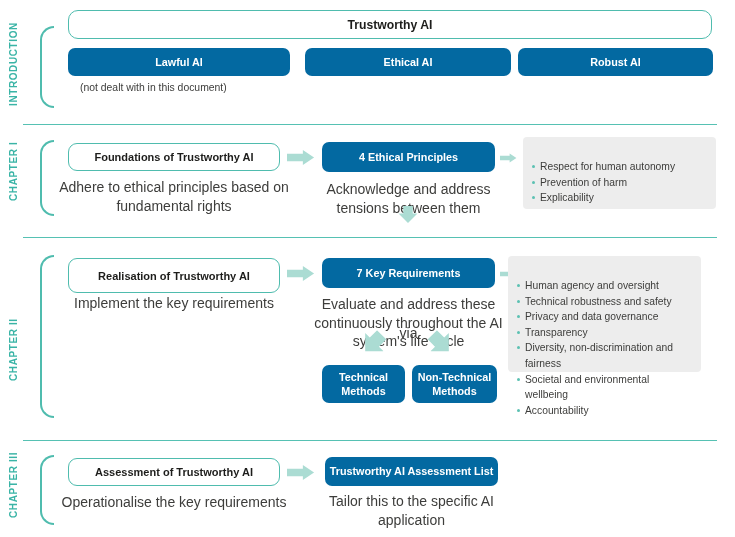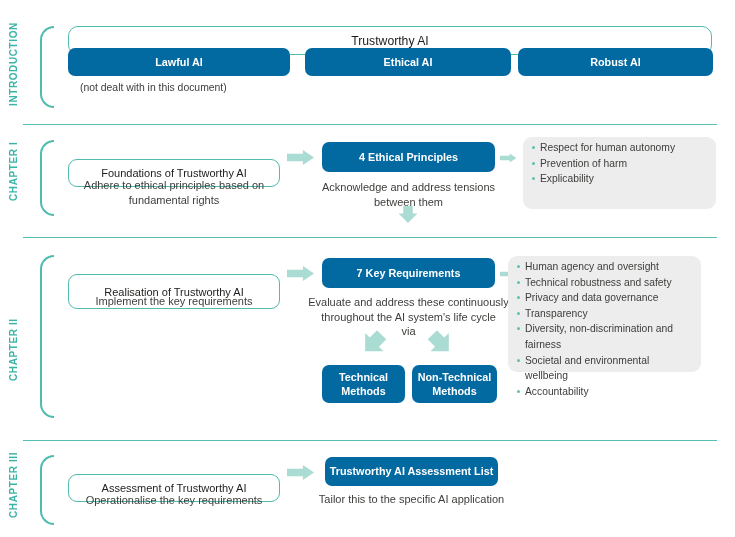--- a/index.html
+++ b/index.html
@@ -16,44 +16,44 @@
   .bracket {
     position:absolute; left:40px; width:14px;
     border:2px solid #4fbcae; border-right:none;
     border-radius:14px 0 0 14px;
     box-sizing:border-box;
   }
   .obox {
     position:absolute; background:#ffffff;
     border:1.5px solid #4fbcae; border-radius:9px;
     display:flex; align-items:center; justify-content:center;
-    font-weight:normal; color:#1d1d1b; font-size:11px;
-    box-sizing:border-box; text-align:center;margin-top:16px;
+    font-weight:bold; color:#1d1d1b; font-size:11px;
+    box-sizing:border-box; text-align:center;
   }
   .title-box { font-size:12.2px; border-radius:10px; }
   .tbox {
     position:absolute; background:#0369a1; border-radius:7px;
     display:flex; align-items:center; justify-content:center;
     font-weight:bold; color:#ffffff; font-size:10.8px;
     text-align:center; line-height:1.3; box-sizing:border-box; padding:2px;
   }
   .caption {
-    position:absolute; font-size:11px; color:#3d3d3b;
+    position:absolute; font-size:14px; color:#3d3d3b;
     text-align:center; line-height:1.33;
   }
   .note {
     position:absolute; font-size:10.4px; color:#3d3d3b; text-align:left;
   }
   .divider {
     position:absolute; left:23px; width:694px; height:0;
     border-top:1.6px solid #56c1b3;
   }
   .graybox {
-    position:absolute; background:#ededed; border-radius:9px;
-    box-sizing:border-box; padding:3px 9px;
+    position:absolute; background:#ededed; border-radius:4px;
+    box-sizing:border-box; padding:22px 9px;
   }
   .bullet-list { list-style:none; margin:0; padding:0; }
   .bullet-list li {
     display:flex; gap:5px; font-size:10.3px; color:#3d3d3b;
     line-height:15.6px; align-items:flex-start;
   }
   .dot {
     flex:0 0 auto; width:3px; height:3px; border-radius:50%;
     background:#5cc1b2; margin-top:6px;
   }

